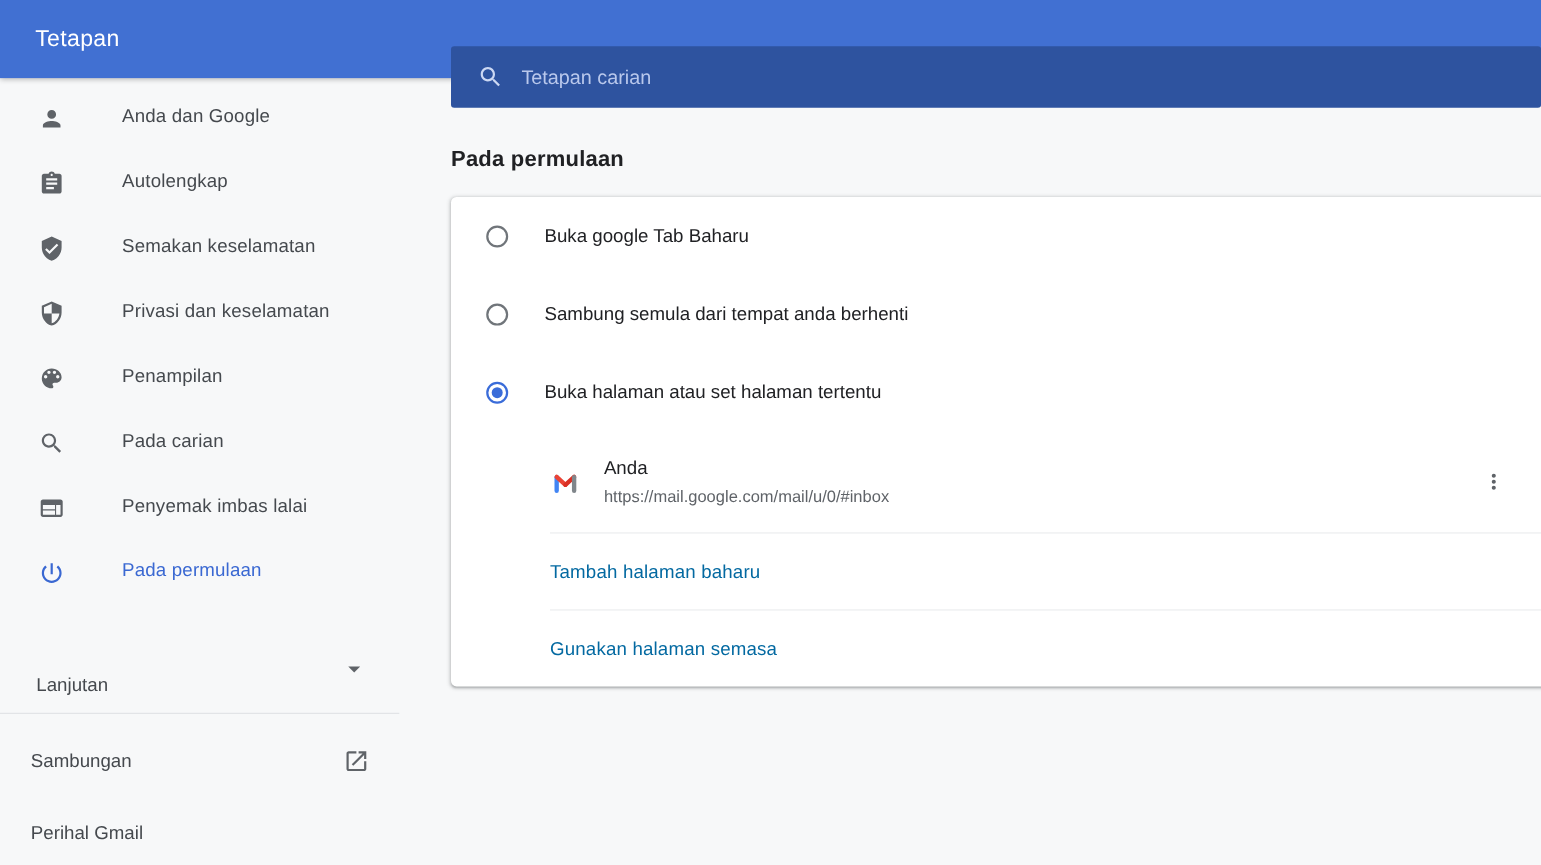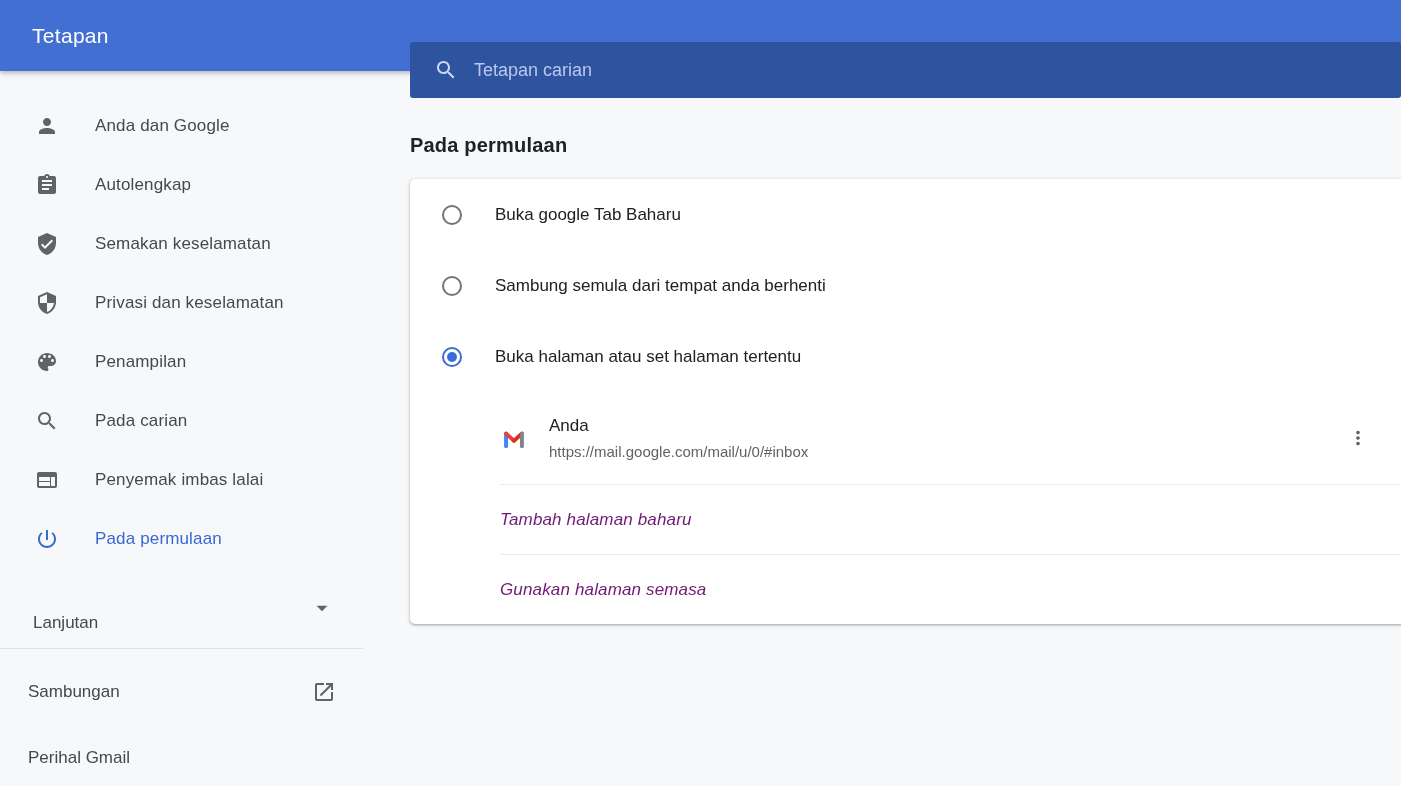--- a/index.html
+++ b/index.html
@@ -37,22 +37,22 @@
     font-family: "Liberation Sans", sans-serif;
   }
   .search-input::placeholder { color: #b9c8ec; opacity: 1; }
 
   
   .sidebar {
     position: absolute; top: 87px; left: 0; width: 363px;
     padding-top: 9px;
   }
   .nav-item {
-    height: 59px; display: flex; align-items: center;
-    padding-left: 35px; cursor: pointer;
+    height: 59px; display: flex; align-items: flex-start;
+    padding-left: 35px; cursor: pointer; gap: 16px;
   }
   .nav-icon { width: 24px; height: 24px; flex: none; }
   .nav-icon svg { width: 24px; height: 24px; fill: #5f6368; display: block; }
   .nav-label {
     margin-left: 36px; font-size: 17px; font-weight: 500; color: #45494e;
     letter-spacing: .15px;
   }
   .nav-item.selected .nav-label { color: #3a68d2; }
   .nav-item.selected .nav-icon svg { fill: #3a68d2; }
 
@@ -116,21 +116,21 @@
   .more-btn {
     position: absolute; left: 928px; top: 50%; transform: translateY(-50%);
     width: 40px; height: 40px; border-radius: 50%;
     display: flex; align-items: center; justify-content: center; cursor: pointer;
   }
   .more-btn svg { width: 22px; height: 22px; fill: #5f6368; }
 
   .card-divider { border: none; border-top: 1px solid #eaebed; margin-left: 90px; }
 
   .link-row { height: 69px; display: flex; align-items: center; padding-left: 90px; }
-  .link { color: #701a75; font-size: 17px; font-weight: 500; cursor: pointer; letter-spacing: .15px; font-style: italic; }
+  .link { color: #0369a1; font-size: 17px; font-weight: 500; cursor: pointer; letter-spacing: .15px; }
 </style>
 </head>
 <body>
 
 <div class="header">
   <div class="header-title">Tetapan</div>
   <div class="search-bar">
     <svg viewBox="0 0 24 24">
         <path d="M15.5 14h-.79l-.28-.27C15.41 12.59 16 11.11 16 9.5 16 5.91 13.09 3 9.5 3S3 5.91 3 9.5 5.91 16 9.5 16c1.61 0 3.09-.59 4.23-1.57l.27.28v.79l5 4.99L20.49 19l-4.99-5zm-6 0C7.01 14 5 11.99 5 9.5S7.01 5 9.5 5 14 7.01 14 9.5 11.99 14 9.5 14z"></path>
       </svg>

